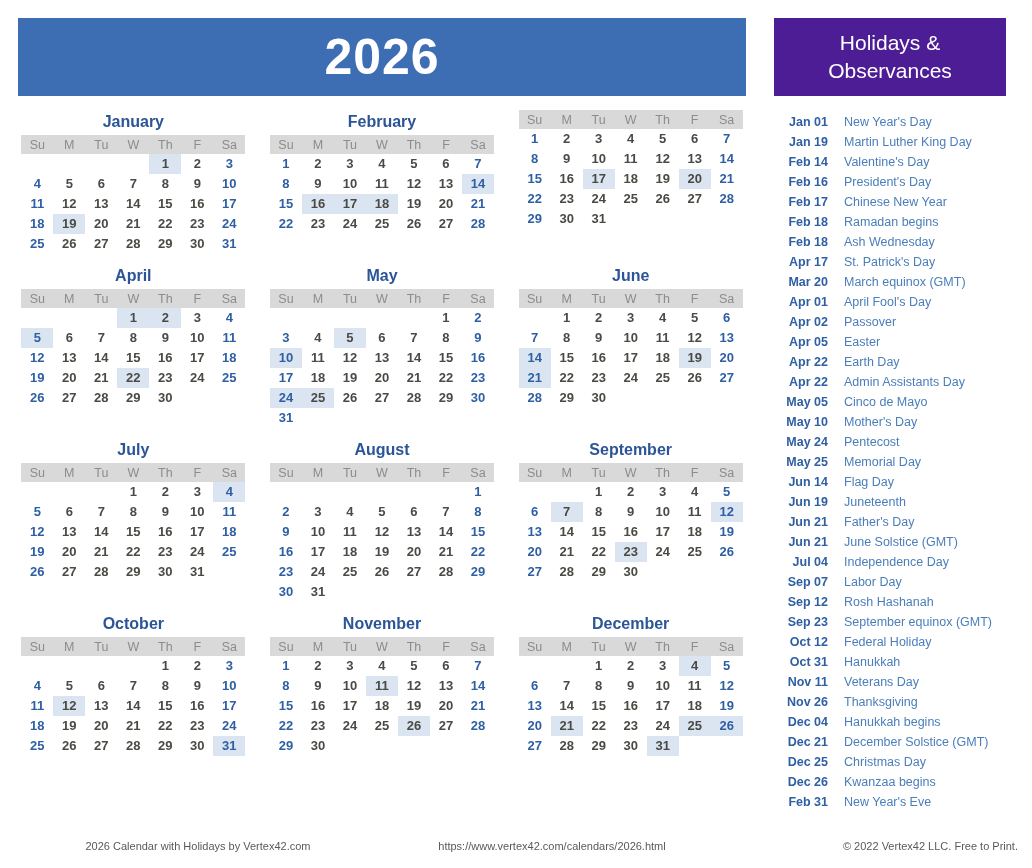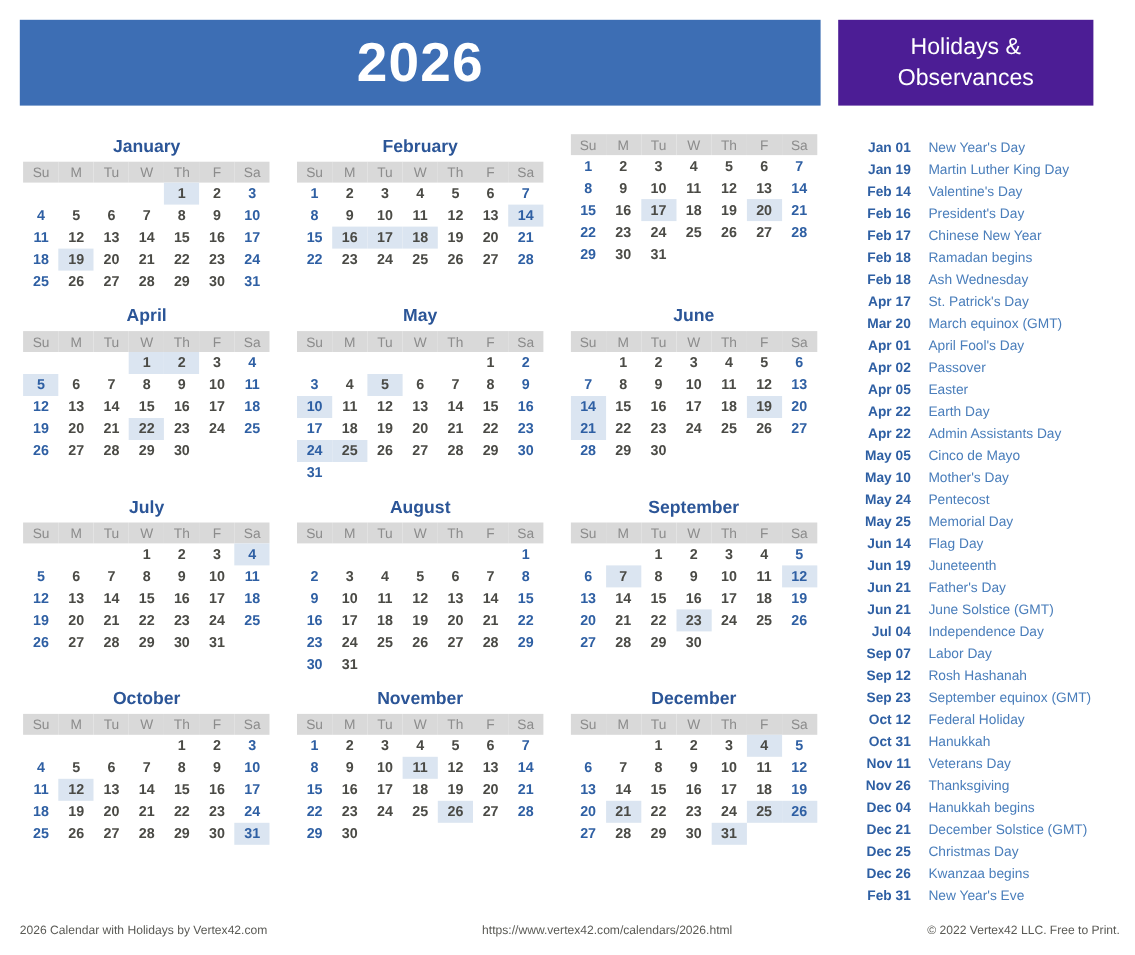--- a/index.html
+++ b/index.html
@@ -17,21 +17,21 @@
     position: relative;
     width: 1032px;
     height: 868px;
     box-sizing: border-box;
     padding: 18px 14px 0 18px;
   }
 
   
   .header-row {
     display: flex;
-    gap: 16px;
+    gap: 28px;
     align-items: flex-end;
   }
   .year-banner {
     width: 728px;
     height: 78px;
     background: #3d6eb4;
     display: flex;
     align-items: center;
     justify-content: center;
   }
@@ -53,21 +53,21 @@
     color: #ffffff;
     font-size: 21px;
     line-height: 1.32;
     text-align: center;
   }
 
   
   .body-row {
     display: flex;
     gap: 28px;
-    margin-top: 26px;
+    margin-top: 14px;
   }
   .months-area {
     width: 728px;
   }
   .month-grid {
     display: grid;
     grid-template-columns: repeat(3, 1fr);
     column-gap: 18px;
     row-gap: 0px;
   }
@@ -141,21 +141,21 @@
   
   .footer {
     position: absolute;
     left: 18px;
     right: 14px;
     bottom: 16px;
     display: flex;
     color: #5a5a55;
     font-size: 11px;
   }
-  .footer .f-left   { width: 360px; text-align: left; }
+  .footer .f-left   { width: 360px; text-align: center; }
   .footer .f-center { flex: 1; text-align: center; padding-right: 60px; }
   .footer .f-right  { width: 232px; text-align: right; }
 </style>
 </head>
 <body>
 
 <div class="page">
 
   <div class="header-row">
     <div class="year-banner">

